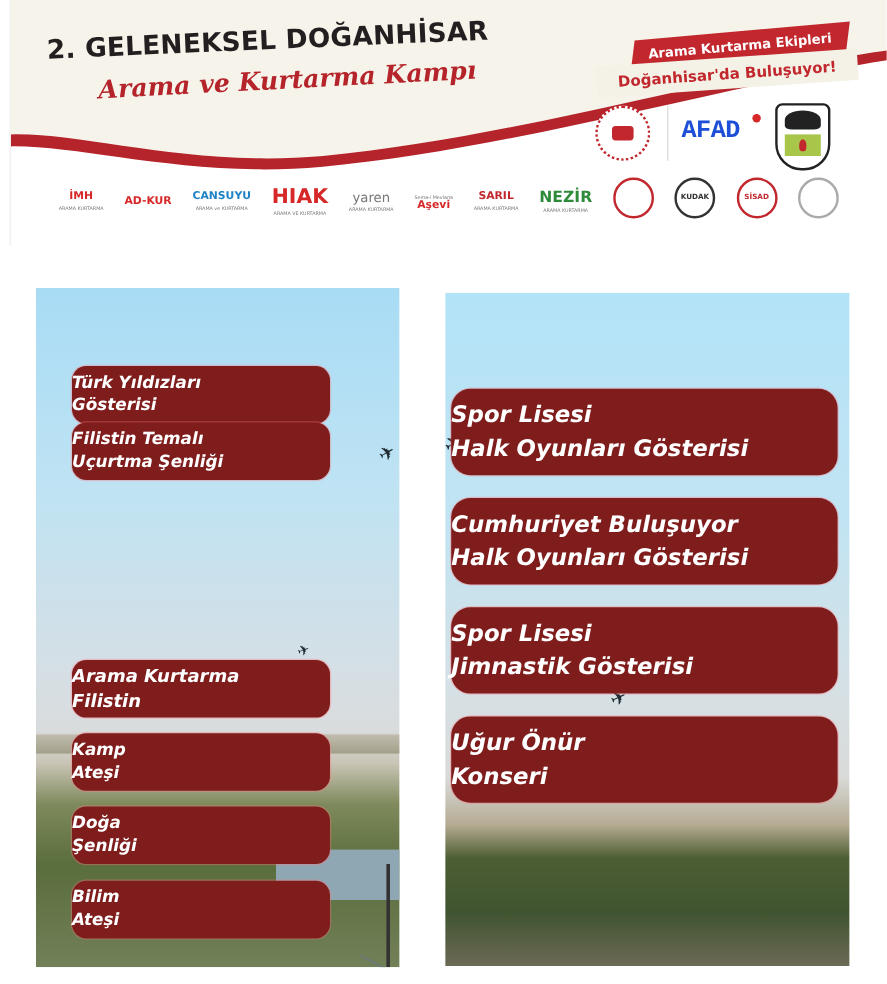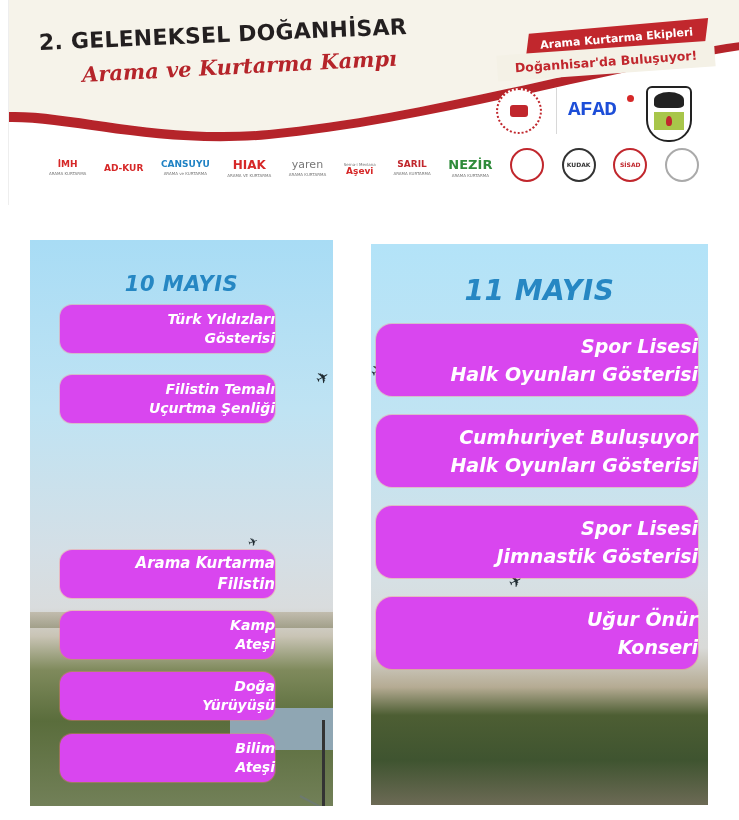--- a/index.html
+++ b/index.html
@@ -145,22 +145,22 @@
 
     .day-title {
       position: absolute; left: 0; width: 100%; text-align: center;
       font-family: "DejaVu Sans", sans-serif; font-weight: bold; font-style: italic;
       color: #2687c3; letter-spacing: 0.5px;
     }
     .panel-left .day-title { top: 32px; font-size: 21px; }
     .panel-right .day-title { top: 30px; font-size: 28px; }
 
     .event {
-      position: absolute; background: #d946ef; border-radius: 12px;
-      display: flex; flex-direction: column; align-items: flex-end; justify-content: center;
+      position: absolute; background: #7f1d1d; border-radius: 12px;
+      display: flex; flex-direction: column; align-items: flex-start; justify-content: center;
       color: #ffffff; text-align: center;
       font-family: "DejaVu Sans", sans-serif; font-weight: bold; font-style: italic;
       box-shadow: 0 0 0 1px rgba(255,120,130,0.35);
       cursor: pointer;
     }
     .event span { display: block; white-space: nowrap; }
     .panel-left .event { left: 30px; width: 215px; height: 48px; font-size: 14px; line-height: 19px; }
     .panel-left .event.small { font-size: 10px; line-height: 13px; }
     .panel-left .event.big { font-size: 15px; line-height: 21px; }
     .panel-right .event { left: 5px; width: 322px; height: 72px; font-size: 19px; line-height: 28px; border-radius: 16px; }
@@ -204,21 +204,21 @@
       <span class="s-sub">ARAMA KURTARMA</span>
     </div>
     <div class="sponsor">
       <span class="s-text" style="color:#d62828">AD-KUR</span>
     </div>
     <div class="sponsor">
       <span class="s-text" style="color:#1f82c4">CANSUYU</span>
       <span class="s-sub">ARAMA ve KURTARMA</span>
     </div>
     <div class="sponsor">
-      <span class="s-text" style="color:#d62828;font-size:12px">HIAK</span>
+      <span class="s-text" style="color:#d62828;font-size:17px">HIAK</span>
       <span class="s-sub">ARAMA VE KURTARMA</span>
     </div>
     <div class="sponsor">
       <span class="s-text" style="color:#777;font-weight:normal;font-size:11px">yaren</span>
       <span class="s-sub">ARAMA KURTARMA</span>
     </div>
     <div class="sponsor">
       <span class="s-sub">Sema-i Mevlana</span>
       <span class="s-text" style="color:#d62828">Aşevi</span>
     </div>
@@ -243,54 +243,52 @@
 
 <div class="panel panel-left">
   <div class="bg-sky"></div>
   <div class="hill"></div>
   <div class="lake"></div>
   <div class="pole"></div>
   <div class="trail"></div>
   <div class="plane" style="left:286px;top:130px;transform:rotate(-30deg)">✈</div>
   <div class="plane" style="left:218px;top:296px;font-size:12px;transform:rotate(-20deg)">✈</div>
 
-  <div class="day-title">10 MAYIS</div>
 
   <div class="event" style="top:65px">
     <span>Türk Yıldızları</span>
     <span>Gösterisi</span>
   </div>
-  <div class="event" style="top:135px">
+  <div class="event" style="top:112px">
     <span>Filistin Temalı</span>
     <span>Uçurtma Şenliği</span>
   </div>
   <div class="event big" style="top:310px">
     <span>Arama Kurtarma</span>
     <span>Filistin</span>
   </div>
   <div class="event" style="top:371px">
     <span>Kamp</span>
     <span>Ateşi</span>
   </div>
   <div class="event" style="top:432px">
     <span>Doğa</span>
-    <span>Yürüyüşü</span>
+    <span>Şenliği</span>
   </div>
   <div class="event" style="top:494px">
     <span>Bilim</span>
     <span>Ateşi</span>
   </div>
 </div>
 
 <div class="panel panel-right">
   <div class="bg-sky"></div>
   <div class="plane" style="left:0px;top:118px;font-size:18px;transform:rotate(-30deg)">✈</div>
   <div class="plane" style="left:138px;top:330px;font-size:16px;transform:rotate(-25deg)">✈</div>
 
-  <div class="day-title">11 MAYIS</div>
 
   <div class="event" style="top:80px">
     <span>Spor Lisesi</span>
     <span>Halk Oyunları Gösterisi</span>
   </div>
   <div class="event" style="top:171px">
     <span>Cumhuriyet Buluşuyor</span>
     <span>Halk Oyunları Gösterisi</span>
   </div>
   <div class="event" style="top:262px">

